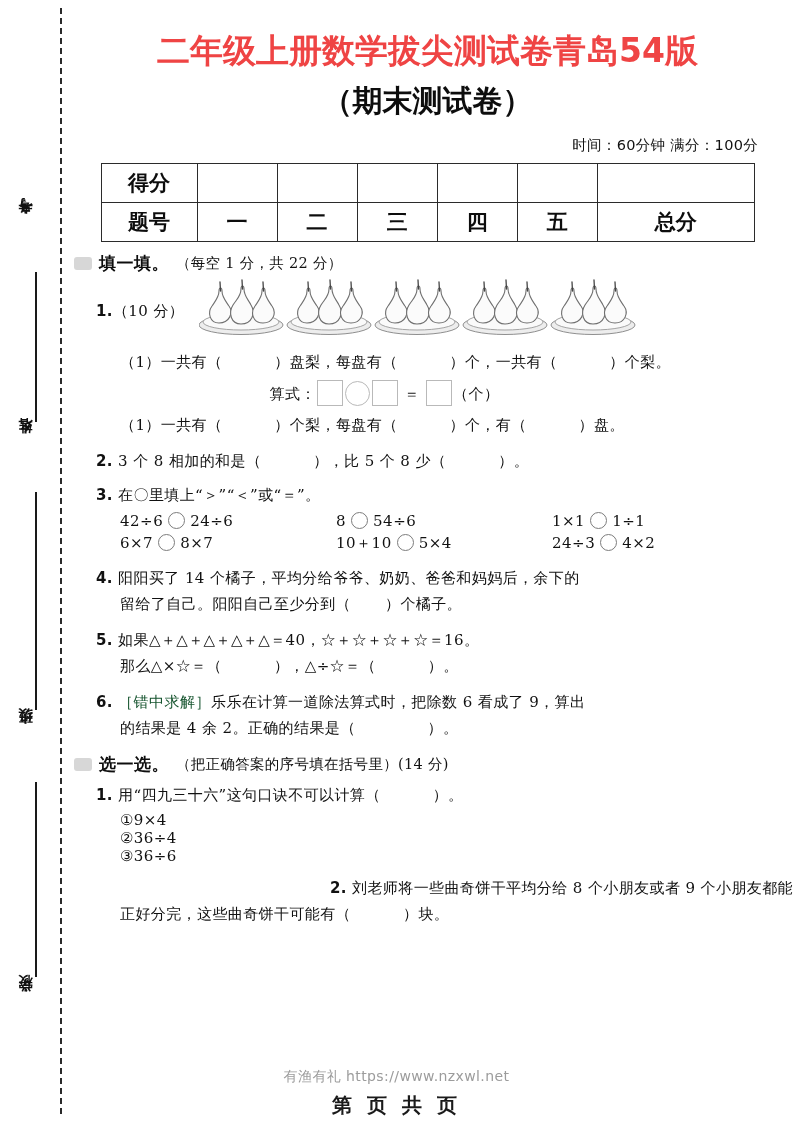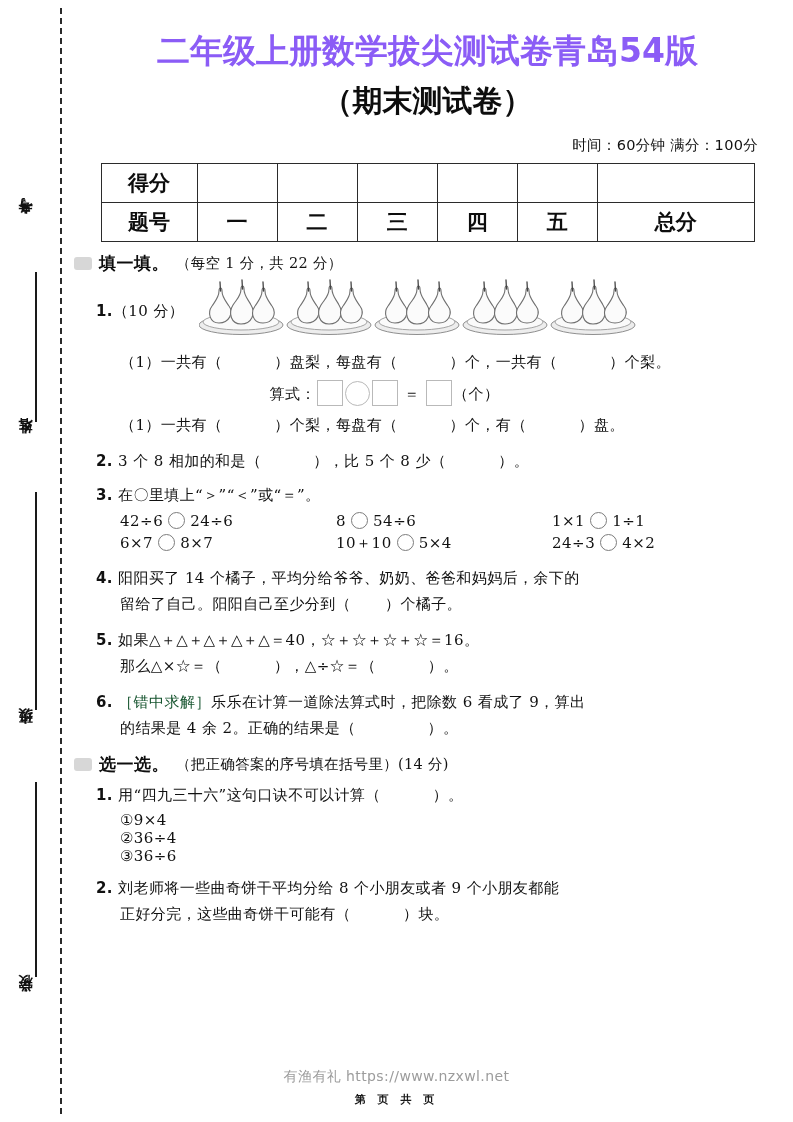--- a/index.html
+++ b/index.html
@@ -41,21 +41,21 @@
   }
 
   #title{
     text-align:center;
     font-family:"DejaVu Sans","Liberation Sans",sans-serif;
     font-weight:700;
     font-size:33px;
     line-height:50px;
     letter-spacing:0px;
     margin-top:26px;
-    color:#8b5cf6;
+    color:#ef4444;
   }
   #subtitle{
     text-align:center;
     font-family:"DejaVu Sans","Liberation Sans",sans-serif;
     font-weight:700;
     font-size:30px;
     line-height:46px;
     color:#0d0d0d;
     margin-top:2px;
   }
@@ -205,21 +205,21 @@
     font-family:"DejaVu Sans","Liberation Sans",sans-serif;
     font-size:14px;
     color:#9c9c9c;
     letter-spacing:0.4px;
   }
   #pagefoot{
     position:absolute; left:0; right:0; top:1092px;
     text-align:center;
     font-family:"DejaVu Sans","Liberation Sans",sans-serif;
     font-weight:700;
-    font-size:11px;
+    font-size:20px;
     color:#1a1a1a;
     letter-spacing:4px;
   }
 </style>
 </head>
 <body>
 
 <div id="seal-margin">
   <div id="seal-dash"></div>
 
@@ -365,21 +365,21 @@
   <div class="q" style="margin-top:6px;">
     <span class="qnum">1.</span>
     <span>用“四九三十六”这句口诀不可以计算（</span><span class="blank"></span><span>）。</span>
   </div>
   <div class="opts">
     <span class="opt">①9×4</span>
     <span class="opt">②36÷4</span>
     <span class="opt">③36÷6</span>
   </div>
 
-  <div class="q" style="margin-top:10px;">
+  <div class="q" style="margin-top:10px;text-align:right;">
     <span class="qnum">2.</span>
     <span>刘老师将一些曲奇饼干平均分给 8 个小朋友或者 9 个小朋友都能</span>
   </div>
   <div class="q q-indent" style="margin-top:0;">
     <span>正好分完，这些曲奇饼干可能有（</span><span class="blank"></span><span>）块。</span>
   </div>
 
 </div>
 
 <div id="watermark">有渔有礼 https://www.nzxwl.net</div>

